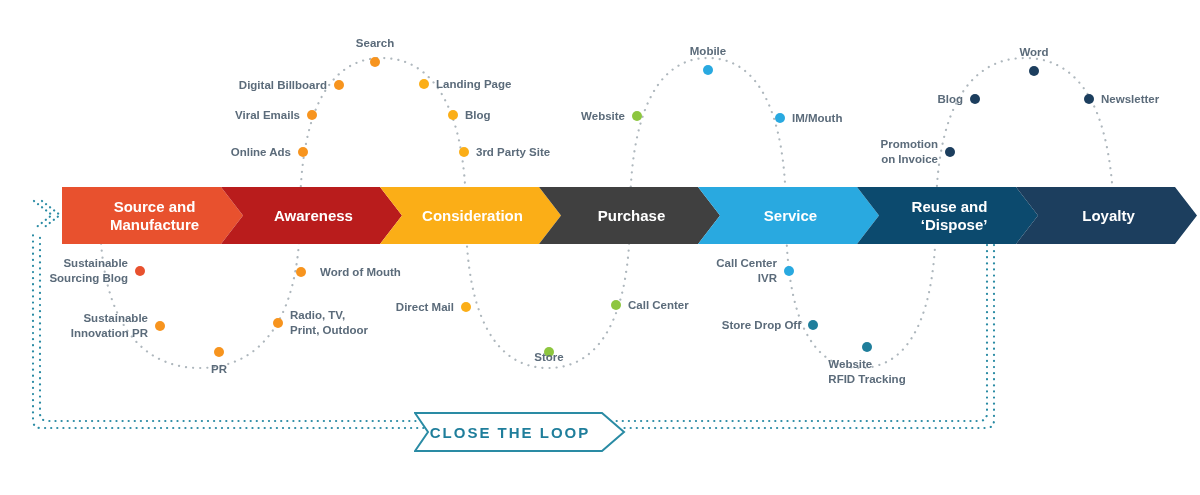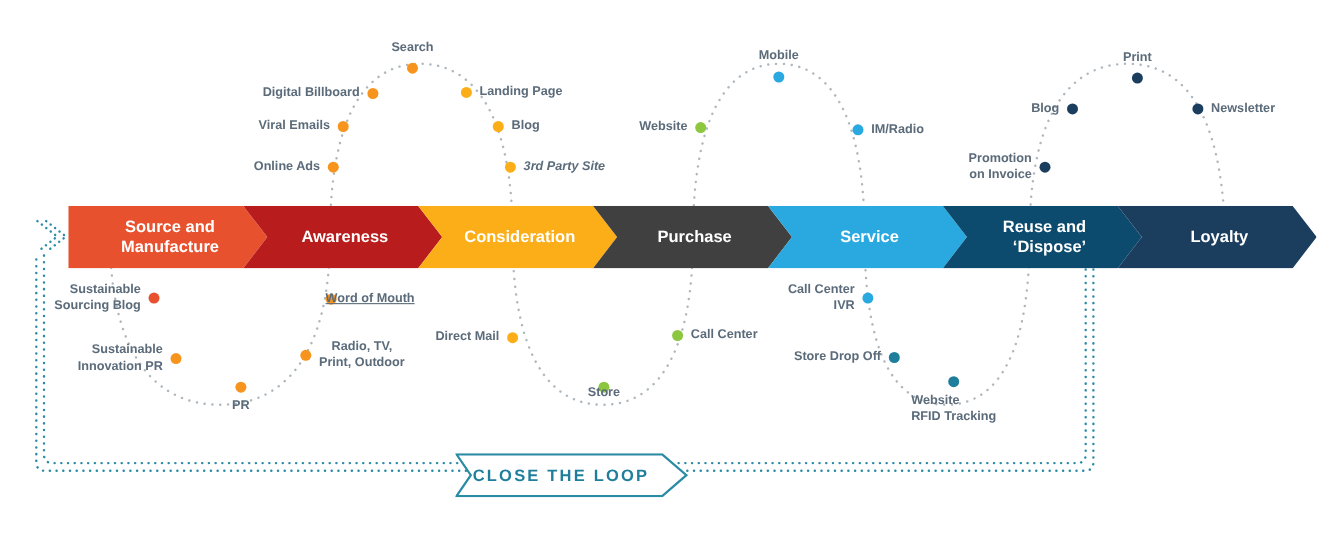--- a/index.html
+++ b/index.html
@@ -12,21 +12,21 @@
     color:#ffffff;font-weight:bold;font-size:15px;line-height:1.18;
     text-align:center;white-space:pre-line;z-index:4;
     padding-left:14px;padding-right:10px;box-sizing:border-box;
   }
   .dot{position:absolute;width:10px;height:10px;border-radius:50%;z-index:5;}
   .tp-label{
     position:absolute;font-size:11.5px;font-weight:bold;color:#5B6B7A;
     line-height:1.3;white-space:pre-line;z-index:5;
   }
   .tp-left{text-align:right;transform:translateY(-50%);}
-  .tp-right{text-align:center;transform:translateY(-50%);}
+  .tp-right{text-align:left;transform:translateY(-50%);}
   .tp-top{text-align:center;transform:translate(-50%,-100%);}
   .tp-bottom{text-align:left;transform:translate(-50%,0);}
   #ribbon{position:absolute;left:414px;top:412px;width:212px;height:28px;z-index:7;}
   #ribbon svg{position:absolute;left:0;top:0;}
   #ribbon .ribbon-text{
     position:absolute;left:0;top:0;width:192px;height:40px;
     display:flex;align-items:center;justify-content:center;
     color:#1F7E9B;font-weight:bold;font-size:15px;letter-spacing:2px;
   }
 </style>
@@ -76,62 +76,62 @@
 Sourcing Blog</div>
       <div class="dot" style="left: 155px; top: 321px; background: rgb(247, 148, 30);"></div>
       <div class="tp-label tp-left" style="right: 1052px; top: 326px;">Sustainable
 Innovation PR</div>
       <div class="dot" style="left: 214px; top: 347px; background: rgb(247, 148, 30);"></div>
       <div class="tp-label tp-bottom" style="left: 219px; top: 362px;">PR</div>
       <div class="dot" style="left: 273px; top: 318px; background: rgb(247, 148, 30);"></div>
       <div class="tp-label tp-right" style="left: 290px; top: 323px;">Radio, TV,
 Print, Outdoor</div>
       <div class="dot" style="left: 296px; top: 267px; background: rgb(247, 148, 30);"></div>
-      <div class="tp-label tp-right" style="left: 296px; top: 272px; text-decoration: underline;">Word of Mouth</div>
+      <div class="tp-label tp-right" style="left: 320px; top: 272px;">Word of Mouth</div>
       <div class="dot" style="left: 298px; top: 147px; background: rgb(247, 148, 30);"></div>
       <div class="tp-label tp-left" style="right: 909px; top: 152px;">Online Ads</div>
       <div class="dot" style="left: 307px; top: 110px; background: rgb(247, 148, 30);"></div>
       <div class="tp-label tp-left" style="right: 900px; top: 115px;">Viral Emails</div>
       <div class="dot" style="left: 334px; top: 80px; background: rgb(247, 148, 30);"></div>
       <div class="tp-label tp-left" style="right: 873px; top: 85px;">Digital Billboard</div>
       <div class="dot" style="left: 370px; top: 57px; background: rgb(247, 148, 30);"></div>
       <div class="tp-label tp-top" style="left: 375px; top: 51px;">Search</div>
       <div class="dot" style="left: 419px; top: 79px; background: rgb(251, 174, 23);"></div>
       <div class="tp-label tp-right" style="left: 436px; top: 84px;">Landing Page</div>
       <div class="dot" style="left: 448px; top: 110px; background: rgb(251, 174, 23);"></div>
       <div class="tp-label tp-right" style="left: 465px; top: 115px;">Blog</div>
       <div class="dot" style="left: 459px; top: 147px; background: rgb(251, 174, 23);"></div>
-      <div class="tp-label tp-right" style="left: 476px; top: 152px; font-style: italic;">3rd Party Site</div>
+      <div class="tp-label tp-right" style="left: 476px; top: 152px;">3rd Party Site</div>
       <div class="dot" style="left: 461px; top: 302px; background: rgb(251, 174, 23);"></div>
       <div class="tp-label tp-left" style="right: 746px; top: 307px;">Direct Mail</div>
       <div class="dot" style="left: 544px; top: 347px; background: rgb(141, 198, 63);"></div>
       <div class="tp-label tp-bottom" style="left: 549px; top: 350px;">Store</div>
       <div class="dot" style="left: 611px; top: 300px; background: rgb(141, 198, 63);"></div>
       <div class="tp-label tp-right" style="left: 628px; top: 305px;">Call Center</div>
       <div class="dot" style="left: 632px; top: 111px; background: rgb(141, 198, 63);"></div>
       <div class="tp-label tp-left" style="right: 575px; top: 116px;">Website</div>
       <div class="dot" style="left: 703px; top: 65px; background: rgb(41, 169, 224);"></div>
       <div class="tp-label tp-top" style="left: 708px; top: 59px;">Mobile</div>
       <div class="dot" style="left: 775px; top: 113px; background: rgb(41, 169, 224);"></div>
-      <div class="tp-label tp-right" style="left: 792px; top: 118px;">IM/Radio</div>
+      <div class="tp-label tp-right" style="left: 792px; top: 118px;">IM/Mouth</div>
       <div class="dot" style="left: 784px; top: 266px; background: rgb(41, 169, 224);"></div>
       <div class="tp-label tp-left" style="right: 423px; top: 271px;">Call Center
 IVR</div>
       <div class="dot" style="left: 808px; top: 320px; background: rgb(31, 126, 155);"></div>
       <div class="tp-label tp-left" style="right: 399px; top: 325px; margin-left: 38px;">Store Drop Off</div>
       <div class="dot" style="left: 862px; top: 342px; background: rgb(31, 126, 155);"></div>
       <div class="tp-label tp-bottom" style="left: 867px; top: 357px;">Website
 RFID Tracking</div>
       <div class="dot" style="left: 945px; top: 147px; background: rgb(28, 62, 94);"></div>
       <div class="tp-label tp-left" style="right: 262px; top: 152px;">Promotion
 on Invoice</div>
       <div class="dot" style="left: 970px; top: 94px; background: rgb(28, 62, 94);"></div>
       <div class="tp-label tp-left" style="right: 237px; top: 99px;">Blog</div>
       <div class="dot" style="left: 1029px; top: 66px; background: rgb(28, 62, 94);"></div>
-      <div class="tp-label tp-top" style="left: 1034px; top: 60px;">Print</div>
+      <div class="tp-label tp-top" style="left: 1034px; top: 60px;">Word</div>
       <div class="dot" style="left: 1084px; top: 94px; background: rgb(28, 62, 94);"></div>
       <div class="tp-label tp-right" style="left: 1101px; top: 99px;">Newsletter</div>
     </div>
 
   <div id="ribbon">
     <svg width="212" height="40" viewBox="0 0 212 40">
       <polygon points="1,1 188,1 210,20 188,39 1,39 14,20" fill="#ffffff" stroke="#2A8BA4" stroke-width="2"></polygon>
     </svg>
     <div class="ribbon-text">CLOSE THE LOOP</div>
   </div>

